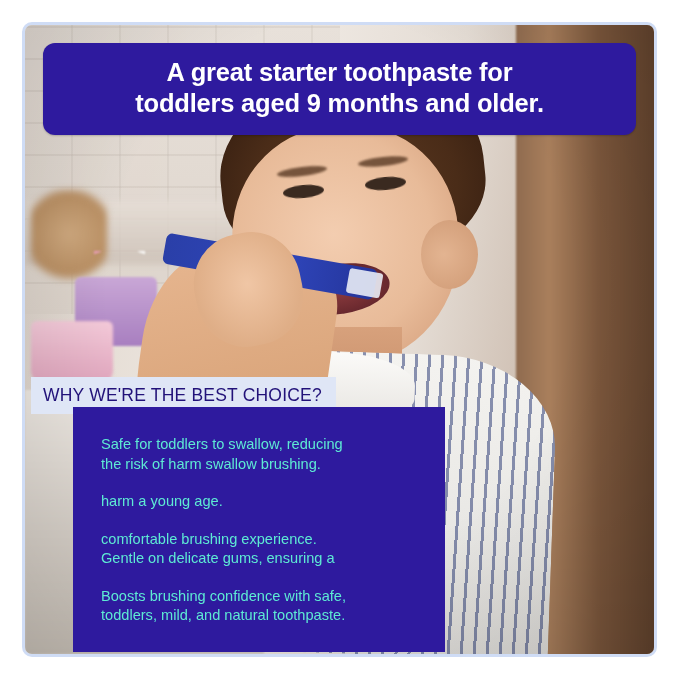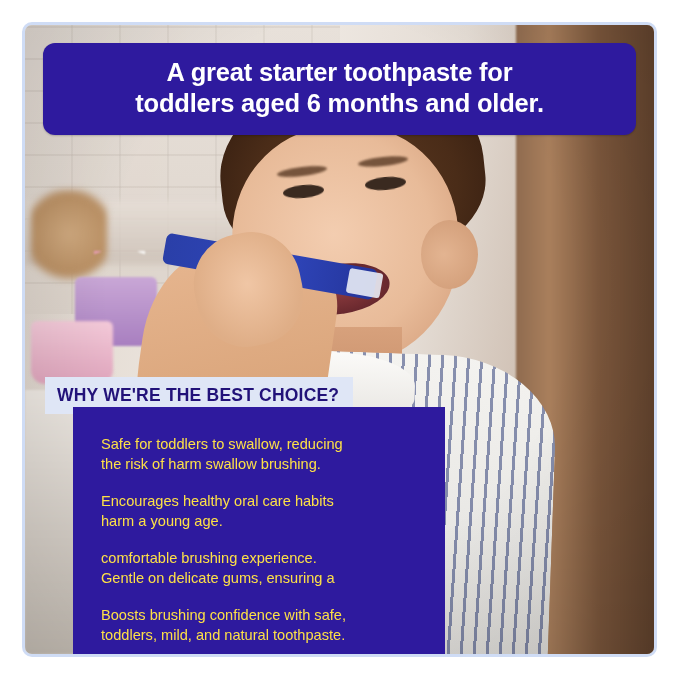--- a/index.html
+++ b/index.html
@@ -177,34 +177,34 @@
   }
   .headline .line {
     font-size: 25.5px;
     font-weight: bold;
     line-height: 1.22;
     letter-spacing: -0.2px;
   }
 
   .why-tab {
     position: absolute;
-    left: 20px; top: 352px;
+    left: 6px; top: 352px;
     background: #dfe6f6;
     color: #221279;
-    font-weight: bold;
+    font-weight: normal;
     font-size: 17.5px;
     letter-spacing: .2px;
     padding: 8px 14px 8px 12px;
   }
   .benefits {
     position: absolute;
     left: 48px; top: 382px;
     width: 372px;
     background: #2e1a9e;
-    color: #fde047;
+    color: #5eead4;
     padding: 28px 26px 26px 28px;
   }
   .benefits .item {
     font-size: 14.6px;
     line-height: 1.34;
     margin-bottom: 18px;
   }
   .benefits .item:last-child { margin-bottom: 0; }
 </style>
 </head>
@@ -238,32 +238,31 @@
       <div class="arm"></div>
       <div class="toothbrush">
         <div class="bristles"></div>
       </div>
       <div class="hand"></div>
       <div class="vignette"></div>
     </div>
 
     <div class="headline">
       <div class="line">A great starter toothpaste for</div>
-      <div class="line">toddlers aged 6 months and older.</div>
+      <div class="line">toddlers aged 9 months and older.</div>
     </div>
 
     <div class="why-tab">WHY WE'RE THE BEST CHOICE?</div>
 
     <div class="benefits">
       <div class="item">
         <div>Safe for toddlers to swallow, reducing</div>
         <div>the risk of harm swallow brushing.</div>
       </div>
       <div class="item">
-        <div>Encourages healthy oral care habits</div>
         <div>harm a young age.</div>
       </div>
       <div class="item">
         <div>comfortable brushing experience.</div>
         <div>Gentle on delicate gums, ensuring a</div>
       </div>
       <div class="item">
         <div>Boosts brushing confidence with safe,</div>
         <div>toddlers, mild, and natural toothpaste.</div>
       </div>

